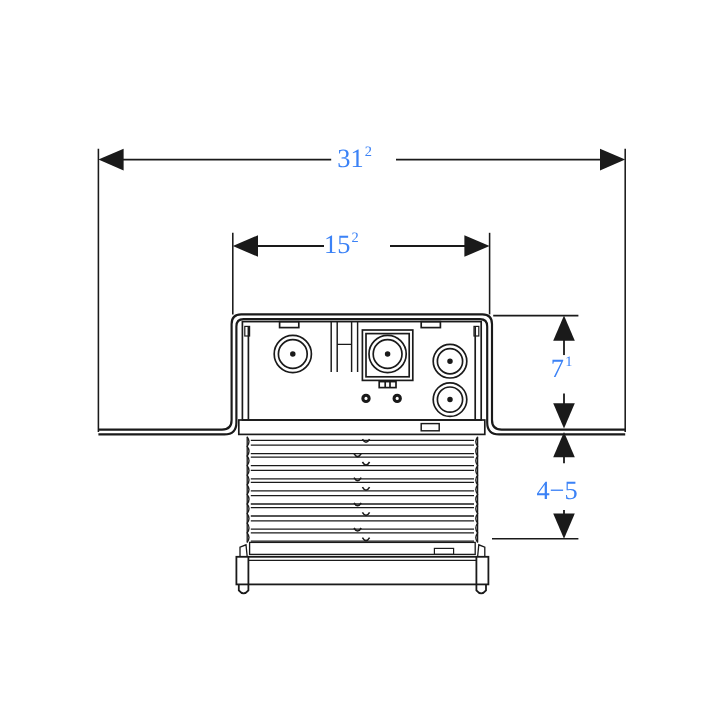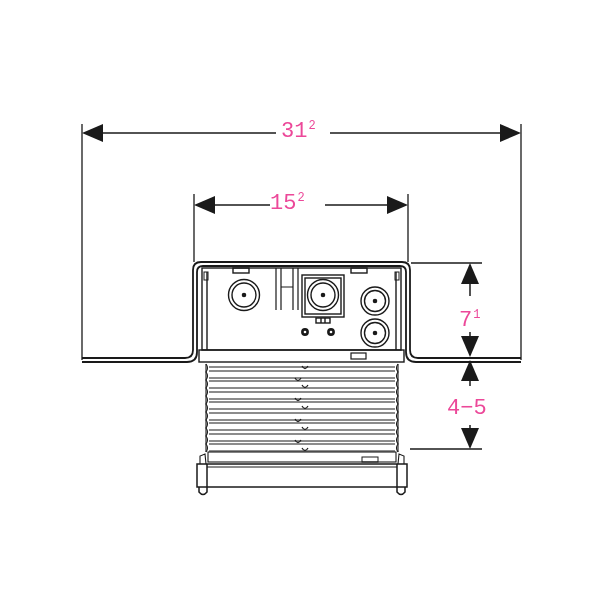--- a/index.html
+++ b/index.html
@@ -1,18 +1,18 @@
 <!DOCTYPE html>
 <html><head>
   <meta charset="utf-8">
   <style>
     html, body { margin: 0; padding: 0; background: #ffffff; }
     body { width: 603px; height: 603px; overflow: hidden; position: relative; font-family: "Liberation Sans", sans-serif; }
     #diagram { position: absolute; left: 0; top: 0; width: 603px; height: 603px; }
-    .dim-label { position: absolute; font-family: Liberation Mono, monospace; font-size: 22px; color: #ec4899; background: #fff; line-height: 1; white-space: nowrap; font-weight: 300; }
+    .dim-label { position: absolute; font-family: Liberation Serif, serif; font-size: 22px; color: #3b82f6; background: #fff; line-height: 1; white-space: nowrap; font-weight: 300; }
     .dim-label sup { font-size: 12px; vertical-align: top; position: relative; top: -1px; margin-left: 1px; }
   </style>
 </head>
 <body>
 
 <svg id="diagram" viewBox="0 0 603 603" xmlns="http://www.w3.org/2000/svg">
   <g stroke="#1a1a1a" fill="none" stroke-width="1.5">
 
     <g>
       <line x1="82" y1="124" x2="82" y2="360" stroke-width="1.3"></line>
@@ -140,15 +140,15 @@
       <path d="M200,464 L200,456 L205,454 L206,464" stroke-width="1.1"></path>
       <path d="M404,464 L404,456 L399,454 L398,464" stroke-width="1.1"></path>
     </g>
   </g>
 </svg>
 
 <span class="dim-label" style="left:281px; top:121px;"><span>31</span><sup>2</sup></span>
 
 <span class="dim-label" style="left:270px; top:193px;"><span>15</span><sup>2</sup></span>
 
-<span class="dim-label" style="left:459px; top:310px;"><span>7</span><sup>1</sup></span>
+<span class="dim-label" style="left:459px; top:296px;"><span>7</span><sup>1</sup></span>
 
 <span class="dim-label" style="left:447px; top:398px;"><span>4−5</span></span>
 
 </body></html>

